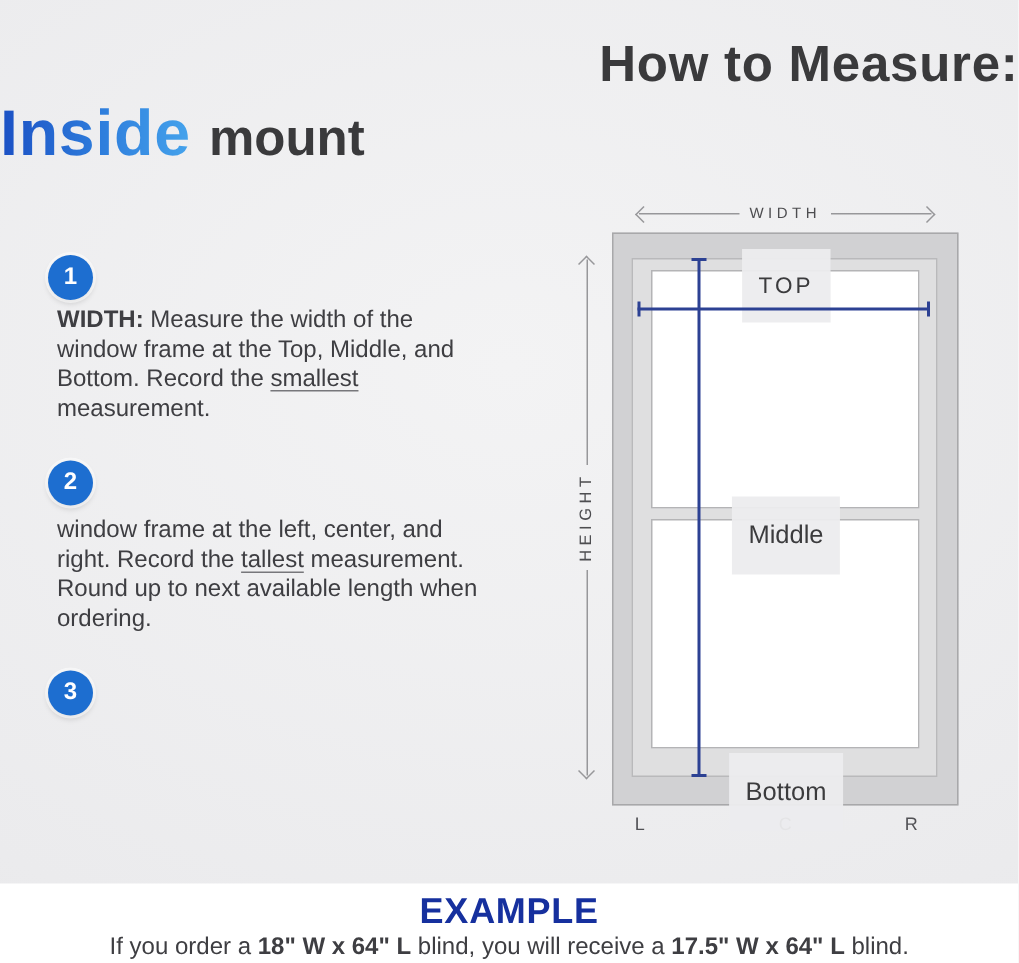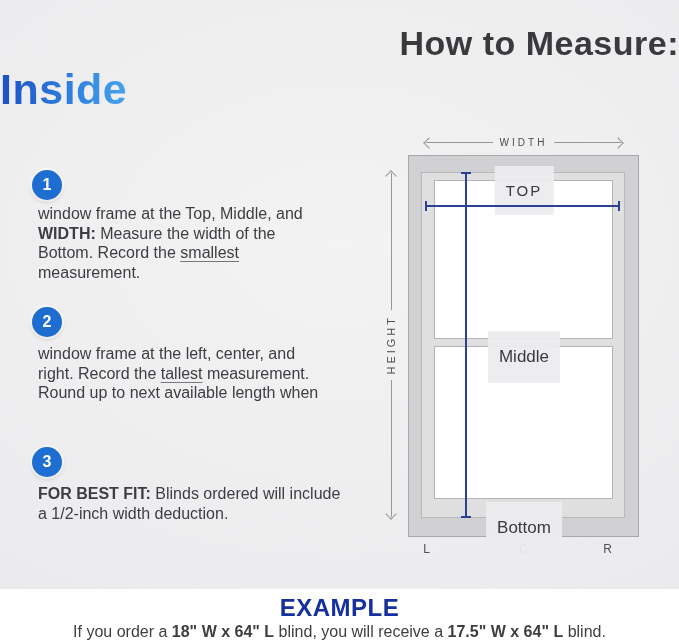--- a/index.html
+++ b/index.html
@@ -88,43 +88,41 @@
 </style>
 </head>
 <body>
 
 <div class="page">
 
   <div class="hdr">
     <div class="t1">How to Measure:</div>
     <div class="t2">
       <span class="accent">Inside</span>
+      <span class="t2rest">mount</span>
     </div>
   </div>
 
   <div class="badge b1">1</div>
   <div class="stext tx1">
+    <div><b>WIDTH:</b><span> Measure the width of the</span></div>
     <div><span>window frame at the Top, Middle, and</span></div>
-    <div><b>WIDTH:</b><span> Measure the width of the</span></div>
     <div><span>Bottom. Record the </span><span class="uu">smallest</span></div>
     <div><span>measurement.</span></div>
   </div>
 
   <div class="badge b2">2</div>
   <div class="stext tx2">
     <div><span>window frame at the left, center, and</span></div>
     <div><span>right. Record the </span><span class="uu">tallest</span><span> measurement.</span></div>
     <div><span>Round up to next available length when</span></div>
+    <div><span>ordering.</span></div>
   </div>
 
   <div class="badge b3">3</div>
-  <div class="stext tx3">
-    <div><b>FOR BEST FIT:</b><span> Blinds ordered will include</span></div>
-    <div><span>a 1/2-inch width deduction.</span></div>
-  </div>
 
   <div class="diagram">
 
     <div class="arrow-h">
       <i class="chv chv-l"></i>
       <i class="seg"></i>
       <span class="alabel">WIDTH</span>
       <i class="seg"></i>
       <i class="chv chv-r"></i>
     </div>

